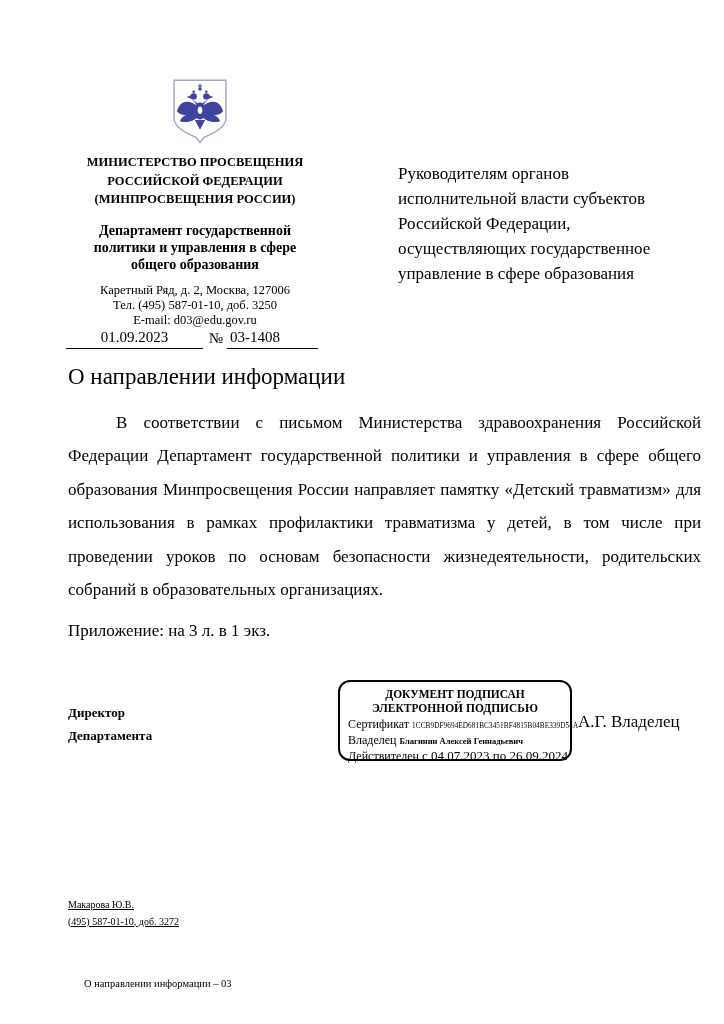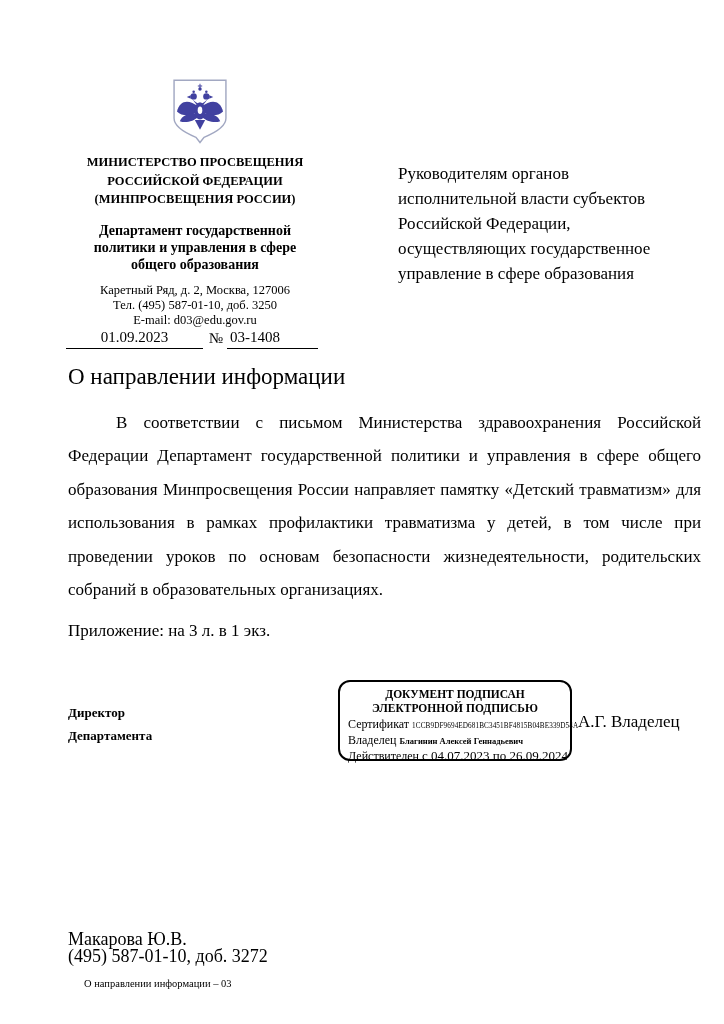--- a/index.html
+++ b/index.html
@@ -62,21 +62,21 @@
     box-sizing: content-box;
   }
   .stamp-title { margin-top: 6px; text-align: center; font-weight: bold; font-size: 11.5px; line-height: 13.5px; }
   .stamp-rows { margin: 3px 0 0 8px; }
   .stamp-row { font-size: 12px; line-height: 13.8px; white-space: nowrap; }
   .stamp-val-cert { font-size: 7.2px; letter-spacing: 0.1px; }
   .stamp-val-owner { font-size: 8.5px; font-weight: bold; }
   .stamp-val-valid { font-size: 13px; }
 
   
-  .footer-exec { position: absolute; left: 68px; top: 931px; font-size: 18px; line-height: 16.5px; }
+  .footer-exec { position: absolute; left: 68px; top: 897px; font-size: 10px; line-height: 16.5px; text-decoration: underline; }
   .footer-ref { position: absolute; left: 68px; top: 978px; font-size: 10.5px; margin-left: 16px; }
 </style>
 </head>
 <body>
 
 <div class="page">
 
   <div class="emblem">
     <svg viewBox="0 0 100 118" width="58" height="68" xmlns="http://www.w3.org/2000/svg">
       <path d="M5 4 H95 V70 C95 84 79 94 57 103 L50 112 L43 103 C21 94 5 84 5 70 Z" fill="#ffffff" stroke="#a2a8c2" stroke-width="2.5"></path>

